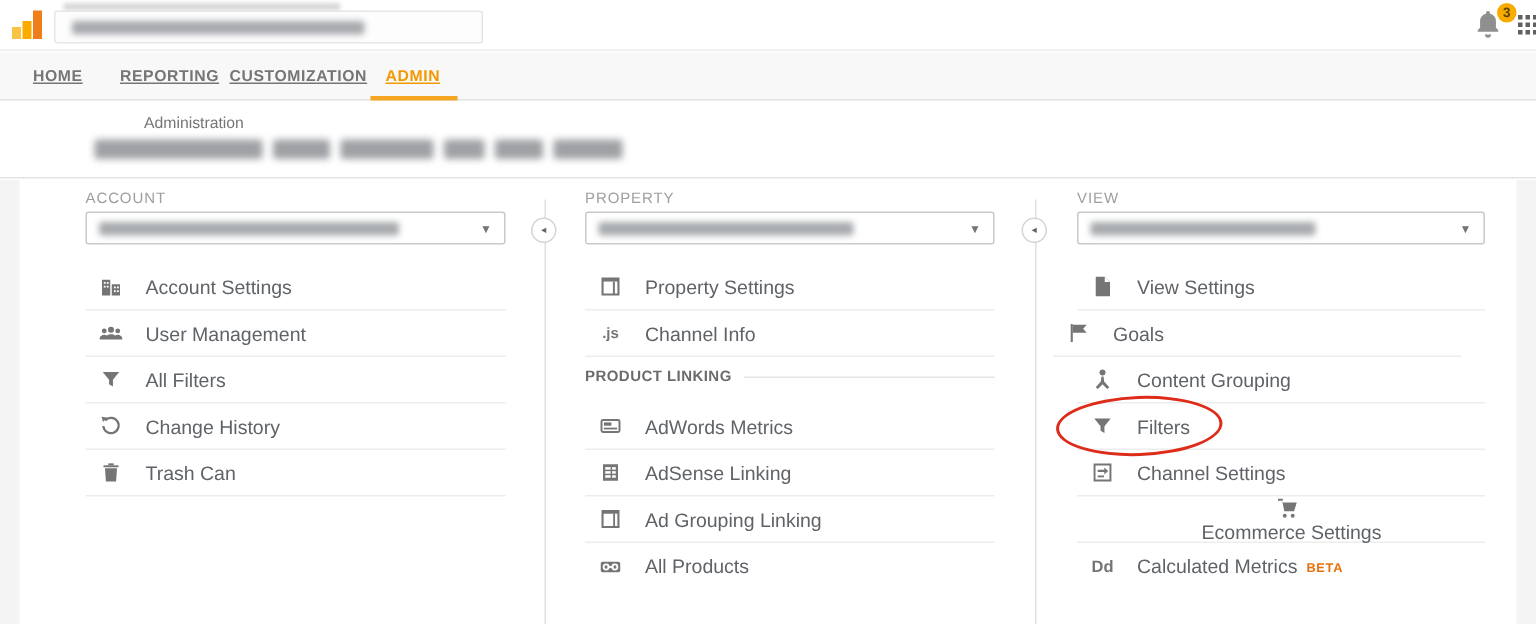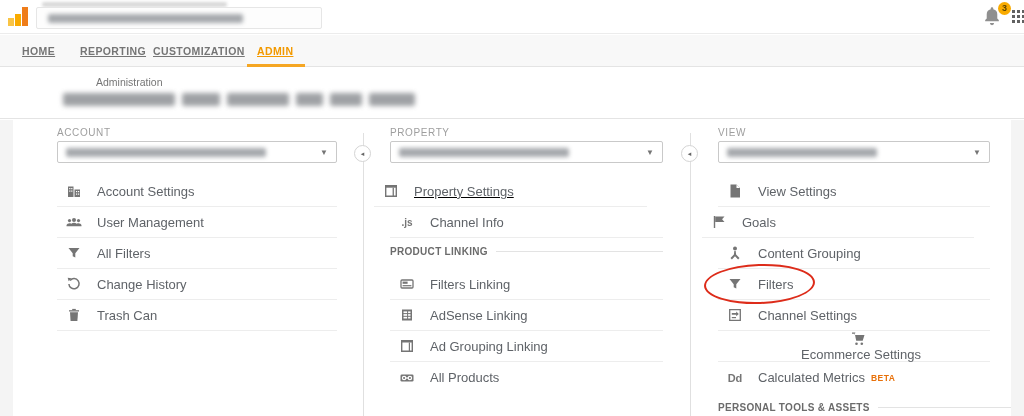--- a/index.html
+++ b/index.html
@@ -185,21 +185,21 @@
       </span>
     <span class="lbl">Trash Can</span>
   </div>
 
   <div class="col-label" style="left:390px;">PROPERTY</div>
   <div class="dropdown" style="left:390px;width:273px;">
     <span class="redacted" style="width:170px;"></span>
     <span class="caret">▼</span>
   </div>
 
-  <div class="row" style="left:374px;width:273px;top:176px;text-decoration:underline;">
+  <div class="row" style="left:390px;width:273px;top:176px;">
     <span class="ic">
         <svg viewBox="0 0 16 16">
           <path fill="none" stroke="#757575" stroke-width="1.4" d="M2.7 2.7h10.6v10.6H2.7z"></path>
           <rect x="2.7" y="2.7" width="10.6" height="2"></rect>
           <rect x="9.6" y="4.7" width="1.3" height="8.6"></rect>
         </svg>
       </span>
     <span class="lbl">Property Settings</span>
   </div>
   <div class="row" style="left:390px;width:273px;top:207px;">
@@ -213,21 +213,21 @@
   </div>
 
   <div class="row" style="left:390px;width:273px;top:269px;">
     <span class="ic">
         <svg viewBox="0 0 16 16">
           <rect x="2" y="4" width="12" height="8" rx="1" fill="none" stroke="#757575" stroke-width="1.3"></rect>
           <rect x="3.6" y="5.6" width="5" height="2.2"></rect>
           <rect x="3.6" y="9.1" width="8.8" height="1.2"></rect>
         </svg>
       </span>
-    <span class="lbl">Filters Linking</span>
+    <span class="lbl">AdWords Metrics</span>
   </div>
   <div class="row" style="left:390px;width:273px;top:300px;">
     <span class="ic">
         <svg viewBox="0 0 16 16">
           <rect x="3" y="2.5" width="10" height="11"></rect>
           <g fill="#fff">
             <rect x="4.5" y="4.4" width="3.6" height="1.7"></rect>
             <rect x="9.1" y="4.4" width="2.4" height="1.7"></rect>
             <rect x="4.5" y="7.1" width="3.6" height="1.7"></rect>
             <rect x="9.1" y="7.1" width="2.4" height="1.7"></rect>
@@ -322,20 +322,16 @@
         </svg>
       </span>
     <span class="lbl">Ecommerce Settings</span>
   </div>
   <div class="row noline" style="left:718px;width:272px;top:362px;">
     <span class="ic txt-icon" style="font-size:11px;">Dd</span>
     <span class="lbl">Calculated Metrics</span>
     <span class="beta">BETA</span>
   </div>
 
-  <div class="sec-header" style="left:718px;top:402px;width:293px;">
-    <span class="t">PERSONAL TOOLS &amp; ASSETS</span>
-      <span class="line"></span>
-  </div>
 
   <div class="annotation-ellipse"></div>
 
 </div>
 
 </body></html>

